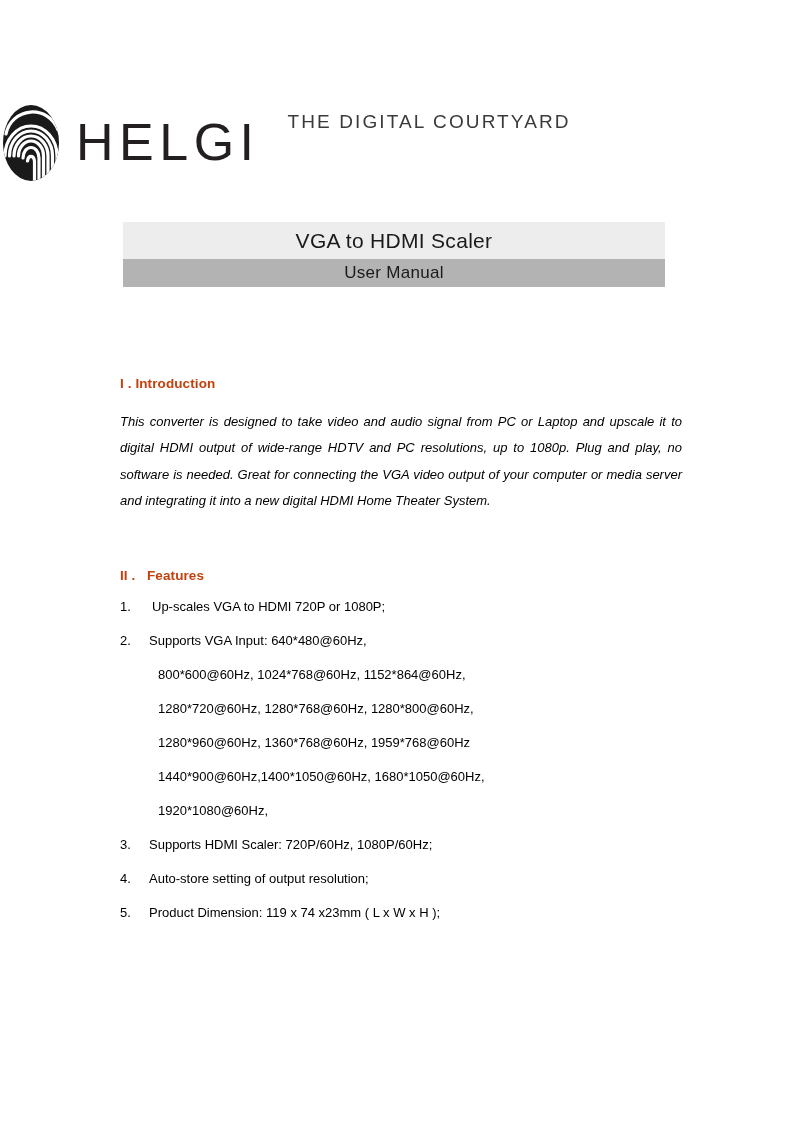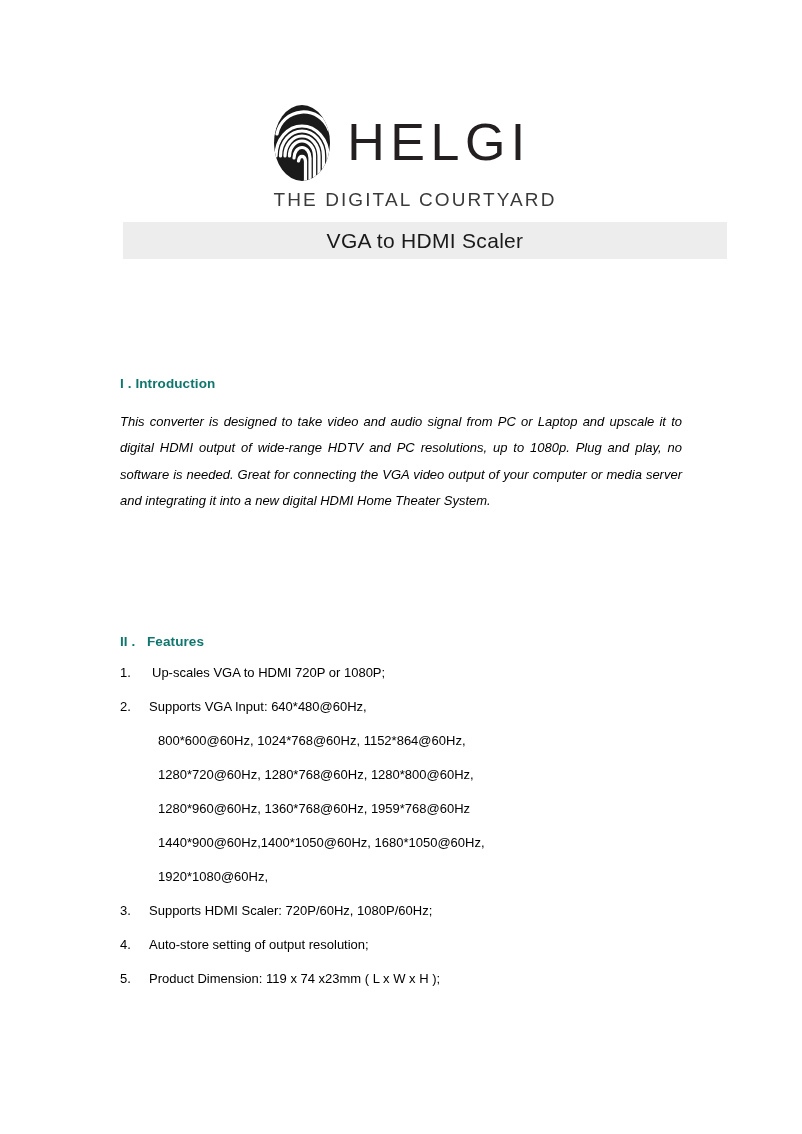--- a/index.html
+++ b/index.html
@@ -24,22 +24,21 @@
     background: #ffffff;
   }
 
   
   .logo-block {
     position: absolute;
     left: 0;
     top: 104px;
     width: 802px;
     display: flex;
-    flex-direction: column;
-    align-items: center;
+    flex-direction: row;
   }
   .logo-row {
     display: flex;
     align-items: center;
     justify-content: center;
     gap: 14px;
   }
   .fingerprint {
     width: 62px;
     height: 78px;
@@ -62,21 +61,21 @@
     color: #3a3a3a;
     margin-top: 7px;
     margin-left: 28px;
   }
 
   
   .title-bands {
     position: absolute;
     left: 123px;
     top: 222px;
-    width: 604px;
+    width: 542px;
   }
   .band-top {
     background: #ededed;
     height: 37px;
     display: flex;
     align-items: center;
     justify-content: center;
   }
   .band-top .band-text {
     font-size: 21px;
@@ -101,39 +100,39 @@
   
   .content {
     position: absolute;
     left: 120px;
     top: 376px;
     width: 562px;
   }
   .section-head {
     font-size: 13.5px;
     font-weight: bold;
-    color: #0f766e;
+    color: #c2410c;
     margin: 0;
     letter-spacing: 0.1px;
   }
   .section-head .head-num {
     white-space: pre;
   }
   .intro-para {
     font-size: 13px;
     line-height: 2.02;
     text-align: justify;
     text-justify: inter-word;
     margin: 18px 0 0 0;
     color: #000;
     font-style: italic;
   }
 
   .features-head {
-    margin-top: 120px;
+    margin-top: 54px;
   }
   .features-head .head-num {
     white-space: pre;
   }
 
   .feature-list {
     margin: 17px 0 0 0;
     padding: 0;
     list-style: none;
   }
@@ -189,20 +188,23 @@
       </svg>
       <div class="wordmark">HELGI</div>
     </div>
     <div class="tagline">THE DIGITAL COURTYARD</div>
   </div>
 
   <div class="title-bands">
     <div class="band-top">
       <span class="band-text">VGA to HDMI Scaler</span>
     </div>
+    <div class="band-bottom">
+      <span class="band-text">User Manual</span>
+    </div>
   </div>
 
   <div class="content">
 
     <h2 class="section-head"><span class="head-num">I .</span> <span>Introduction</span></h2>
 
     <p class="intro-para">This converter is designed to take video and audio signal from PC or Laptop and upscale it to digital HDMI output of wide-range HDTV and PC resolutions, up to 1080p. Plug and play, no software is needed. Great for connecting the VGA video output of your computer or media server and integrating it into a new digital HDMI Home Theater System.</p>
 
     <h2 class="section-head features-head"><span class="head-num">II .</span>&nbsp;&nbsp;&nbsp;<span>Features</span></h2>
 

